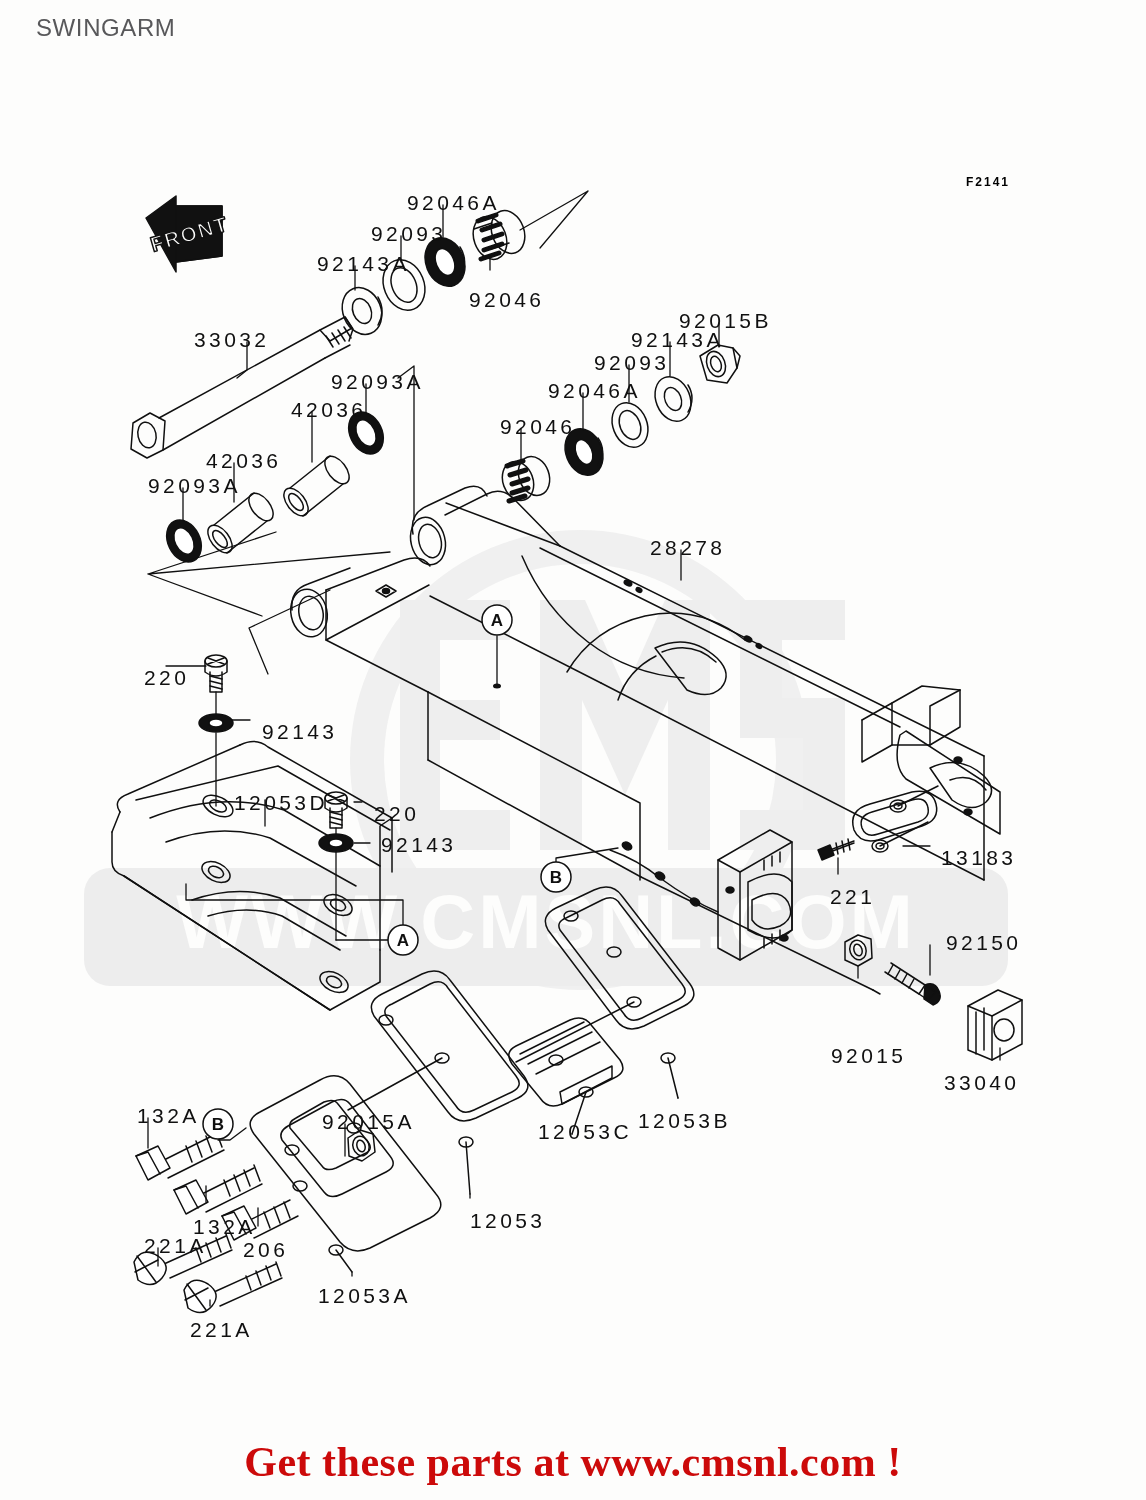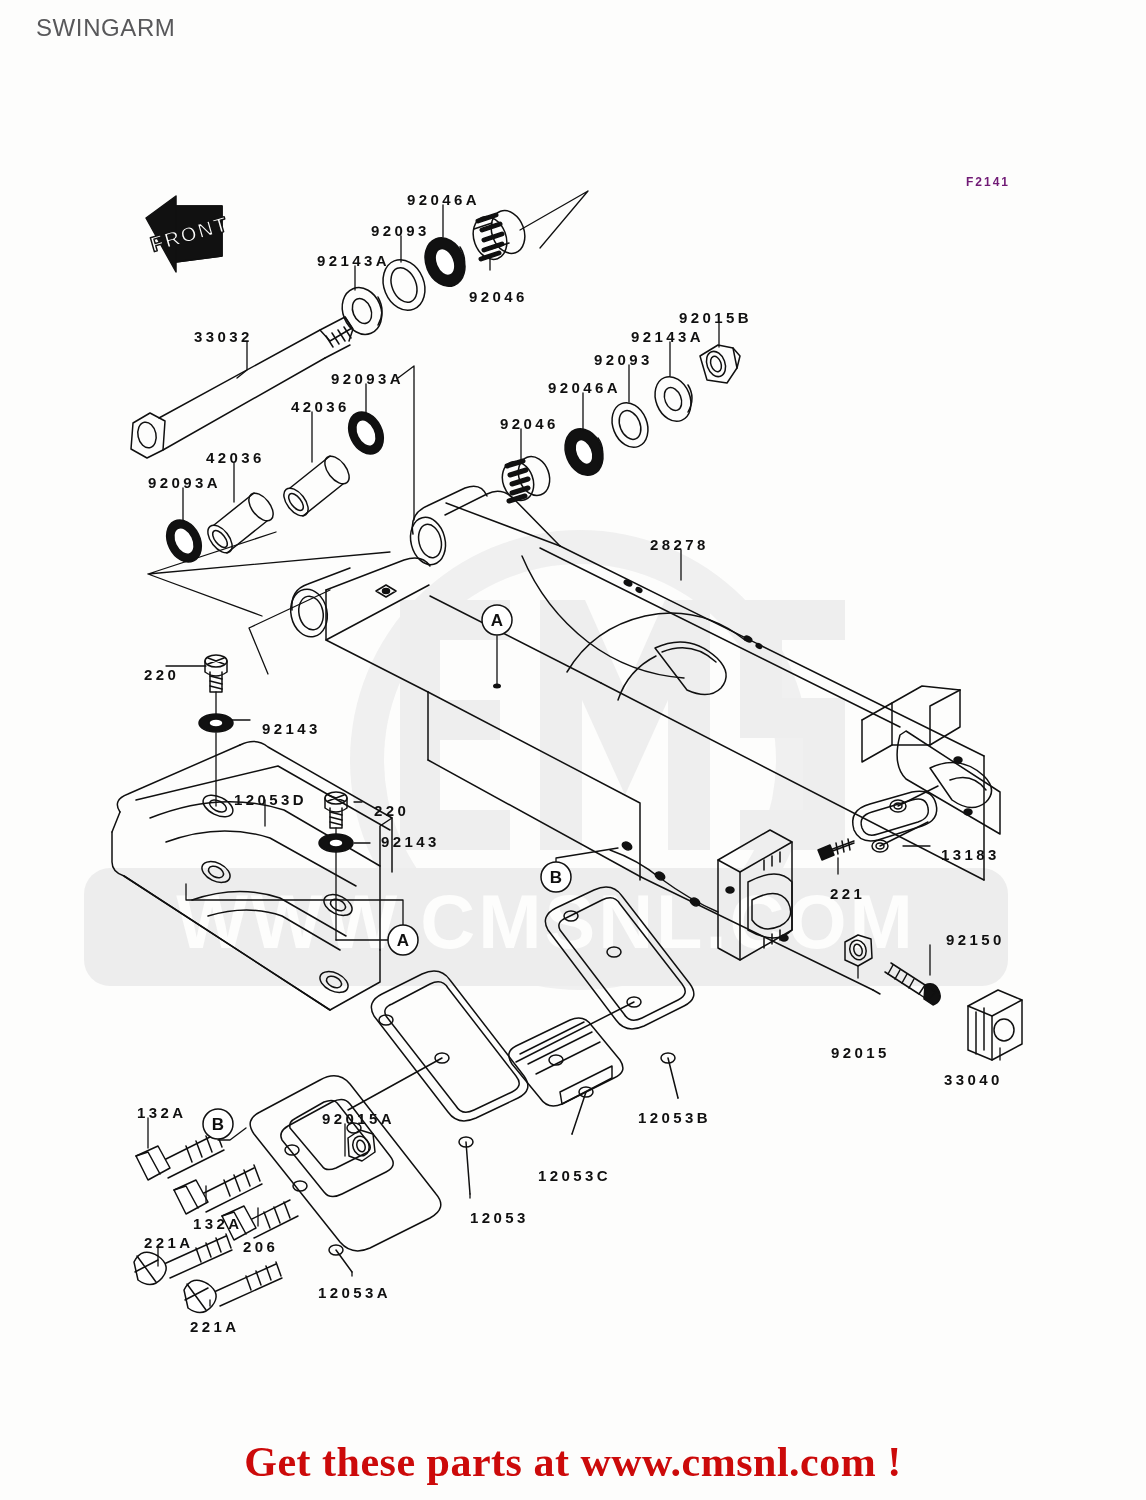--- a/index.html
+++ b/index.html
@@ -15,39 +15,39 @@
   
   .title{
     position:absolute;left:36px;top:14px;
     font-size:24px;letter-spacing:.6px;color:#58585a;
     font-family:"Liberation Sans",sans-serif;
     white-space:nowrap;
   }
   
   .figcode{
     position:absolute;left:966px;top:175px;
-    font-size:12px;letter-spacing:2.0px;color:#701a75;
+    font-size:12px;letter-spacing:2.0px;color:#000000;
     font-family:"Liberation Sans",sans-serif;font-weight:600;
     white-space:nowrap;
   }
   
   .footer{
     position:absolute;left:0;top:1438px;width:1146px;
     text-align:center;
     color:#cc0a0a;
     font-family:"Liberation Serif",serif;
     font-size:42px;font-weight:700;letter-spacing:.5px;
     white-space:nowrap;
   }
 
   
   .lbl{
     position:absolute;
     font-family:"Liberation Sans",sans-serif;
-    font-size:15px;font-weight:700;
+    font-size:21px;font-weight:400;
     letter-spacing:3.4px;
     color:#101010;
     white-space:nowrap;
   }
 
   
   .art{position:absolute;left:0;top:0;width:1146px;height:1500px;}
   .wm{position:absolute;left:0;top:0;width:1146px;height:1500px;}
 </style>
 </head>
@@ -512,21 +512,21 @@
       <div class="lbl" style="left: 374px; top: 802px;">220</div>
       <div class="lbl" style="left: 381px; top: 833px;">92143</div>
       <div class="lbl" style="left: 941px; top: 846px;">13183</div>
       <div class="lbl" style="left: 830px; top: 885px;">221</div>
       <div class="lbl" style="left: 910px; top: 931px; margin-left: 36px;">92150</div>
       <div class="lbl" style="left: 831px; top: 1044px;">92015</div>
       <div class="lbl" style="left: 944px; top: 1071px;">33040</div>
       <div class="lbl" style="left: 638px; top: 1109px;">12053B</div>
       <div class="lbl" style="left: 322px; top: 1110px;">92015A</div>
       <div class="lbl" style="left: 137px; top: 1104px;">132A</div>
-      <div class="lbl" style="left: 538px; top: 1167px;">12053C</div>
+      <div class="lbl" style="left: 538px; top: 1120px;">12053C</div>
       <div class="lbl" style="left: 193px; top: 1215px;">132A</div>
       <div class="lbl" style="left: 243px; top: 1238px;">206</div>
       <div class="lbl" style="left: 470px; top: 1209px;">12053</div>
       <div class="lbl" style="left: 144px; top: 1234px;">221A</div>
       <div class="lbl" style="left: 318px; top: 1284px;">12053A</div>
       <div class="lbl" style="left: 190px; top: 1318px;">221A</div>
     </div>
 
 </div>
 

